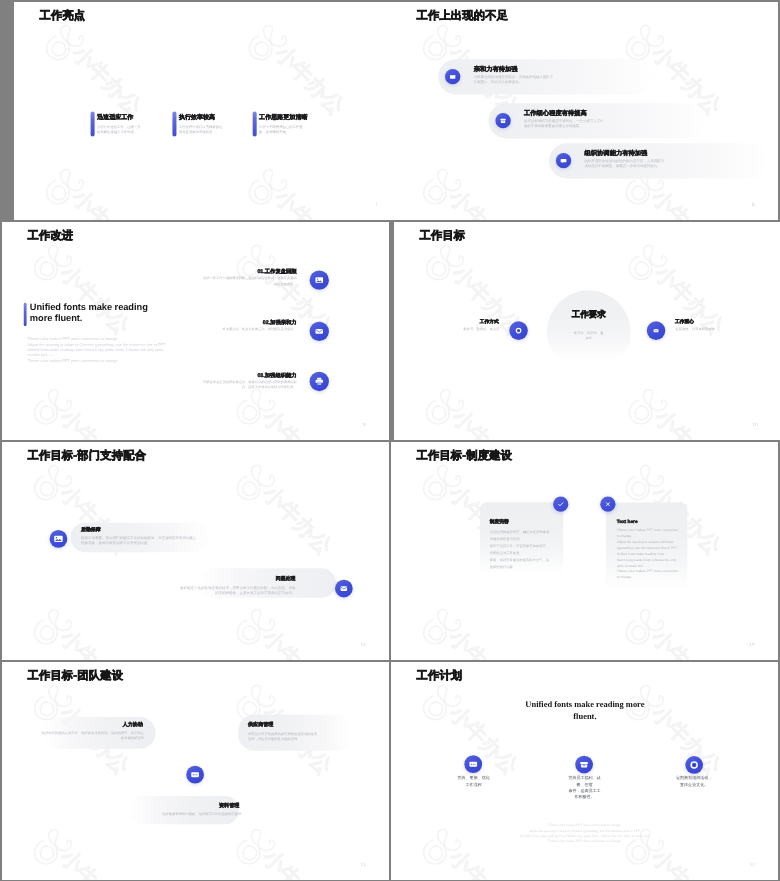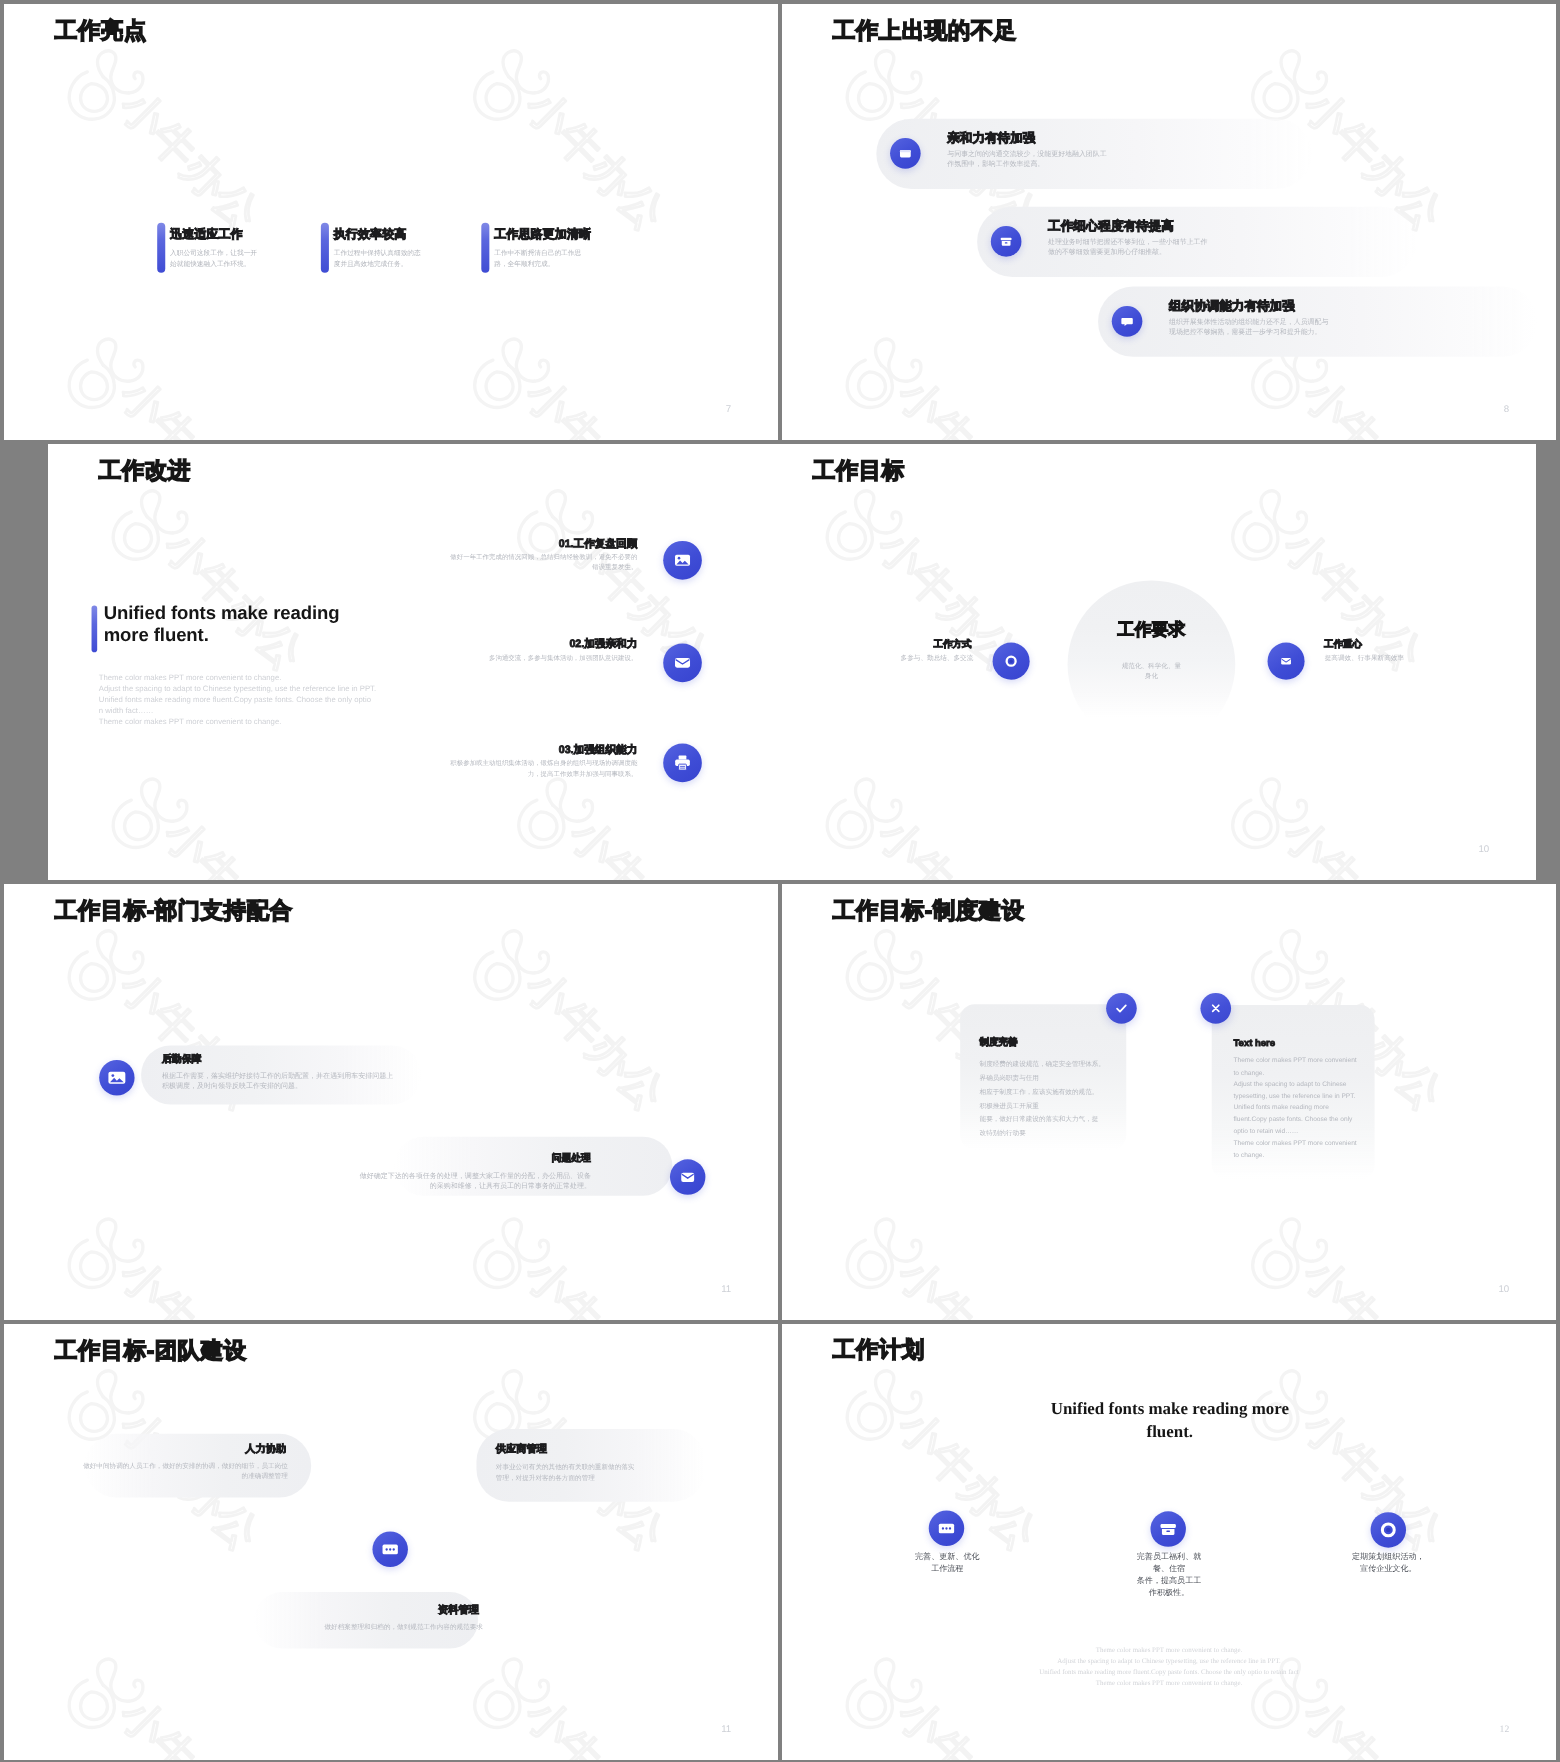--- a/index.html
+++ b/index.html
@@ -1,24 +1,24 @@
 <!DOCTYPE html>
 <html><head>
 <meta charset="utf-8">
 <style>
   html,body{margin:0;padding:0;background:#808080;}
   body{width:780px;height:881px;overflow:hidden;
        font-family:"Liberation Sans",sans-serif;
        -webkit-font-smoothing:antialiased;text-rendering:geometricPrecision;}
   .grid{position:absolute;left:0;top:0;width:780px;height:881px;}
   .slide{position:absolute;background:#fff;overflow:hidden;width:387px;height:218px;}
-  .s0{left:2px;  top:2px;}
+  .s0{left:14px;  top:2px;}
   .s1{left:391px;top:2px;}
-  .s2{left:2px;  top:222px;margin-left:22px;}
-  .s3{left:381px;top:222px;}
+  .s2{left:2px;  top:222px;}
+  .s3{left:394px;top:222px;}
   .s4{left:2px;  top:442px;}
   .s5{left:391px;top:442px;}
   .s6{left:2px;  top:662px;text-decoration:underline;}
   .s7{left:391px;top:662px;font-family:Liberation Serif, serif;}
   
   .canvas{position:absolute;left:0;top:0;width:960px;height:540px;
           transform:scale(0.403125,0.403704);transform-origin:0 0;}
 
   .title{position:absolute;left:63px;top:18px;font-weight:bold;color:#161616;
          font-size:28px;line-height:30px;letter-spacing:0.5px;white-space:nowrap;

